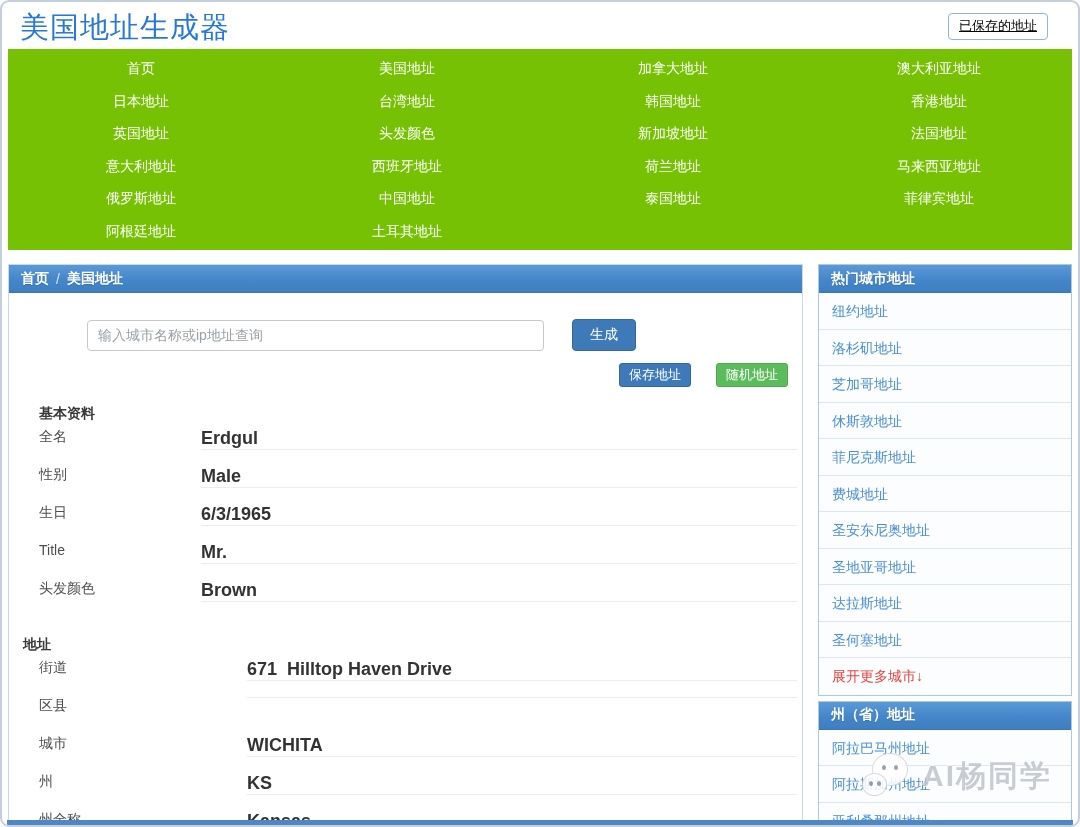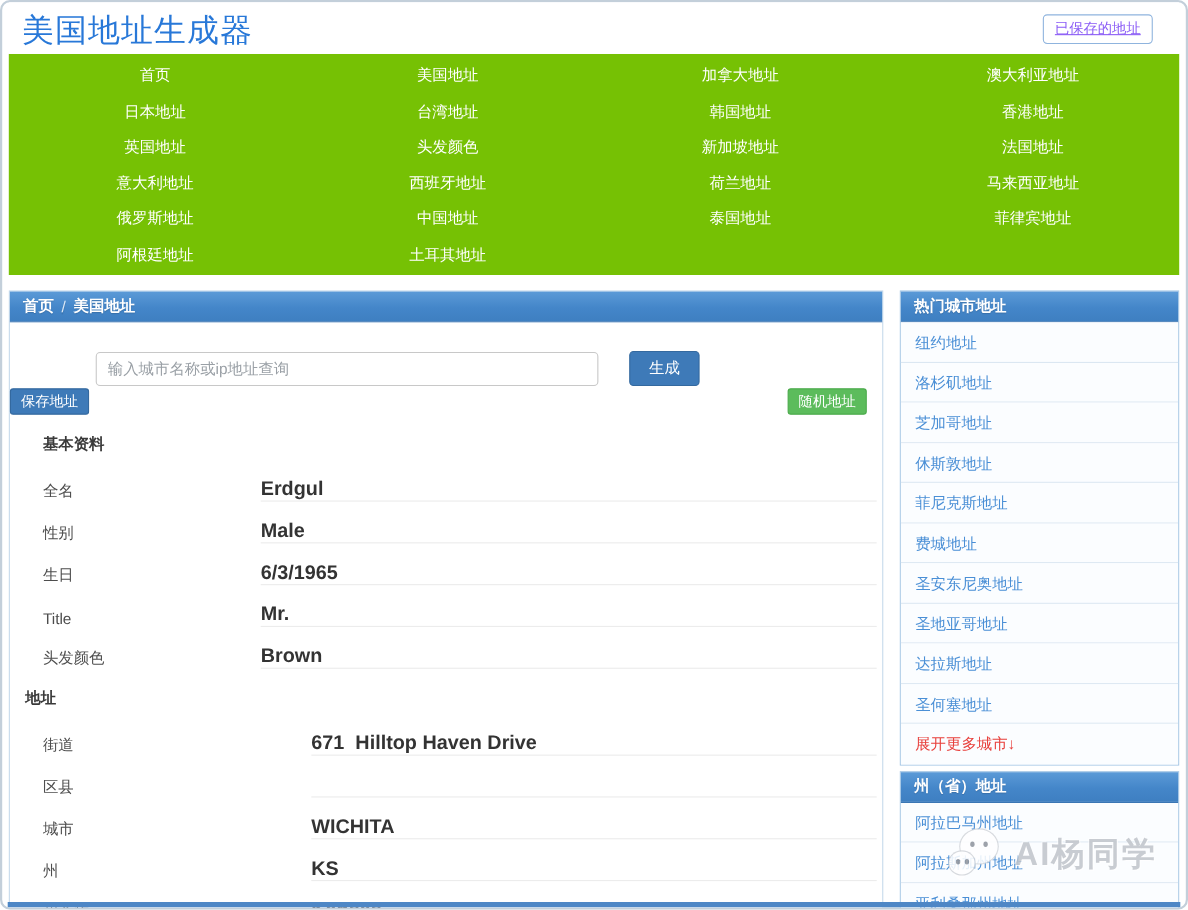--- a/index.html
+++ b/index.html
@@ -15,21 +15,21 @@
     padding: 0 6px;
   }
   
   .site-header { position: relative; height: 47px; background: #fff; }
   .site-title {
     position: absolute; left: 12px; top: 6px;
     font-size: 29px; color: #2878d8; letter-spacing: 1px;
   }
   .saved-btn {
     position: absolute; right: 24px; top: 11px;
-    font-size: 13px; color: #8b5cf6; text-decoration: underline;
+    font-size: 13px; color: #000000; text-decoration: underline;
     background: #fff; border: 1px solid #8fb4de; border-radius: 4px;
     padding: 3px 10px 4px; cursor: pointer;
   }
   
   .main-nav {
     height: 201px; background: #76c104;
     display: grid; grid-template-columns: repeat(4, 1fr);
     grid-auto-rows: 32.5px; align-items: center;
     padding-top: 4px;
   }
@@ -57,35 +57,35 @@
     font-size: 14px; padding: 0 10px; color: #333; outline: none;
     font-family: "Liberation Sans", "DejaVu Sans", sans-serif;
   }
   .search-input::placeholder { color: #9aa0a6; }
   .generate-btn {
     margin-left: 28px; width: 64px; height: 32px;
     background: #3e7ab8; color: #fff; font-size: 14px;
     border: 1px solid #34699f; border-radius: 4px; cursor: pointer;
   }
   .action-row {
-    display: flex; justify-content: space-between; gap: 25px;
-    margin-top: 2px; padding-right: 14px;
+    display: flex; justify-content: flex-end; gap: 25px;
+    margin-top: 12px; padding-right: 14px;
   }
   .save-btn, .random-btn {
     height: 24px; padding: 0 9px; font-size: 13px; color: #fff;
     border-radius: 3px; cursor: pointer; border: 1px solid transparent;
   }
   .save-btn { background: #3e7ab8; border-color: #34699f; }
   .random-btn { background: #5cbc5c; border-color: #4cab4c; }
   .section-title {
     font-size: 14px; font-weight: bold; color: #3a3a3a;
     margin: 15px 0 4px 30px; height: 22px; line-height: 22px;
   }
   .section-title.addr { margin-left: 14px; }
-  .field-row { display: flex; align-items: flex-end; height: 38px; gap: 36px; }
+  .field-row { display: flex; align-items: flex-start; height: 38px; }
   .field-label {
     flex: 0 0 192px; padding-left: 30px; display: flex; align-items: center;
     font-size: 14px; color: #4d4d4d;
   }
   .addr .field-label, .field-row.addr-row .field-label { flex-basis: 238px; }
   .field-value {
     flex: 1 1 auto; display: flex; align-items: center;
     font-size: 18px; font-weight: bold; color: #333;
     border-bottom: 1px solid #ececec; margin-right: 5px;
     white-space: pre-wrap;

